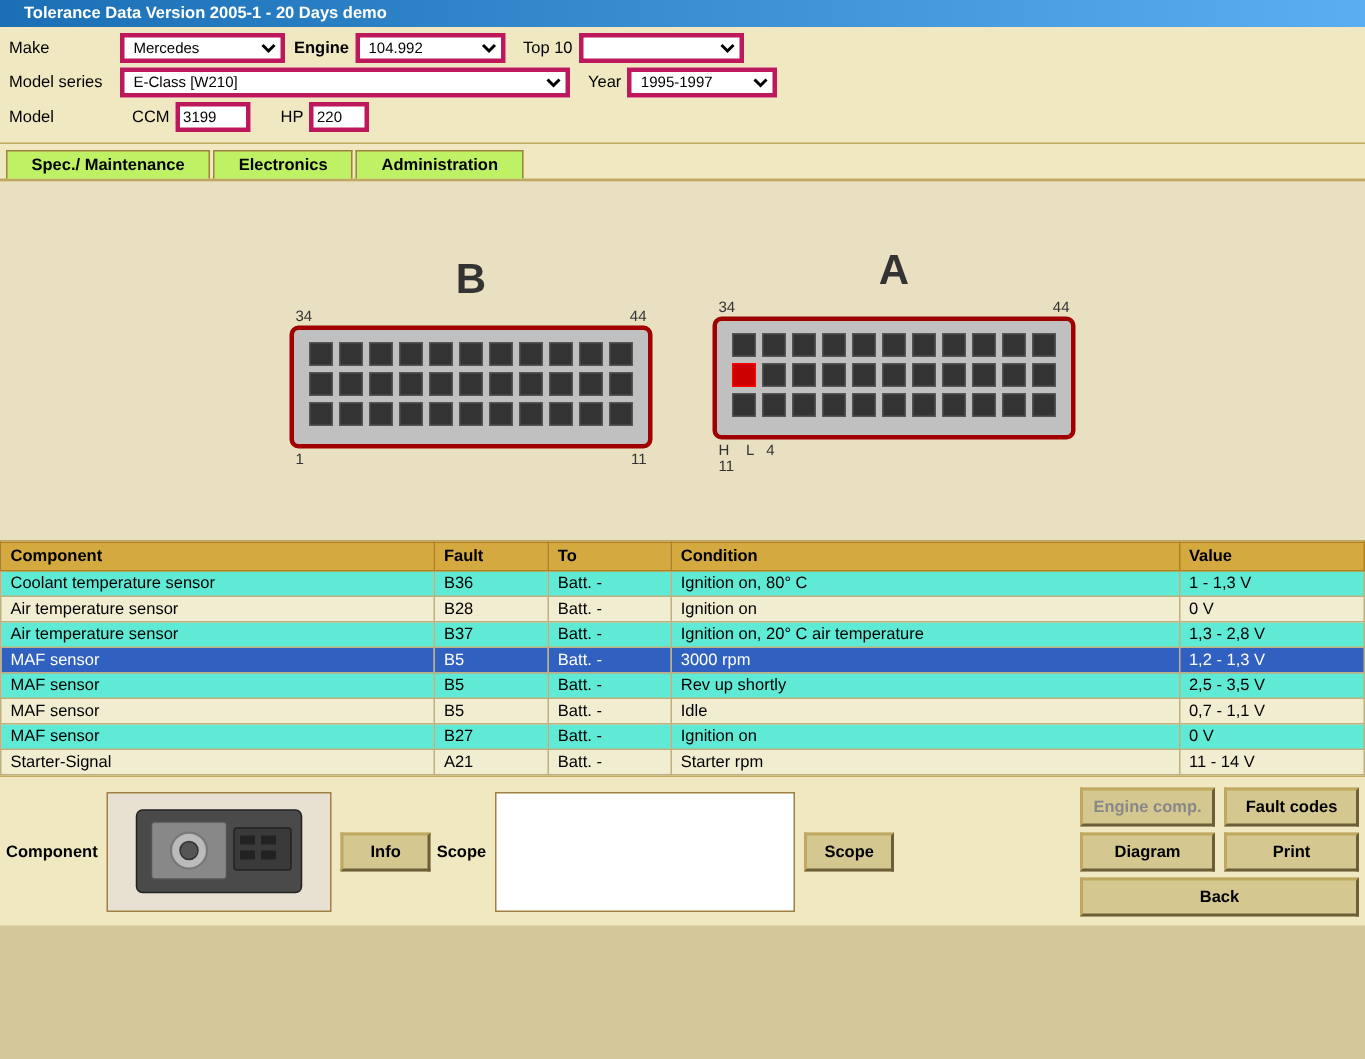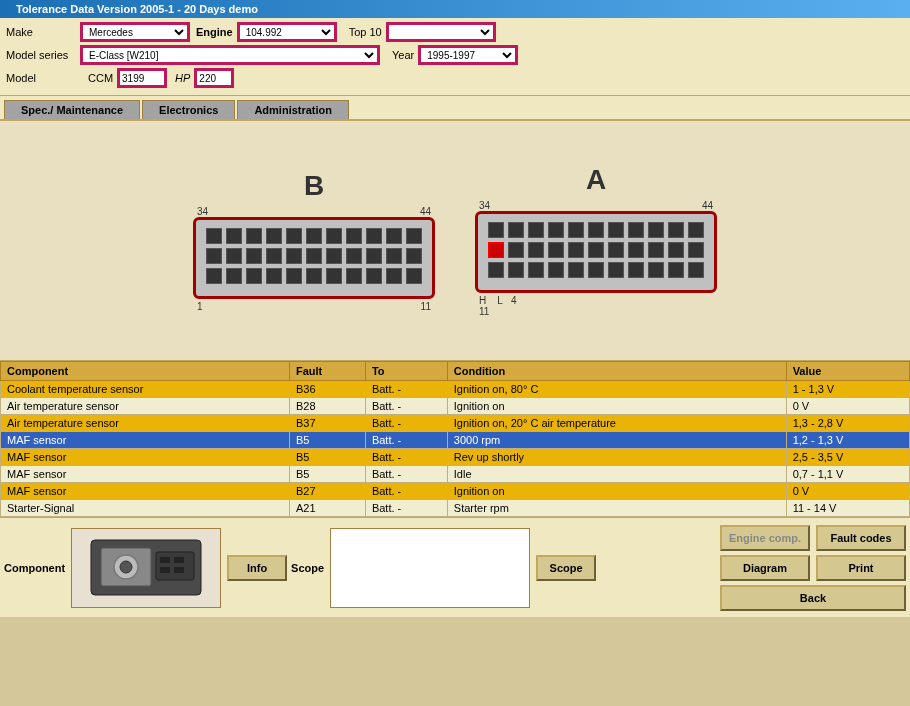--- a/index.html
+++ b/index.html
@@ -51,21 +51,21 @@
 
     .tabs-row {
       display: flex;
       gap: 2px;
       padding: 4px 4px 0 4px;
       background: #f0e8c0;
       border-bottom: 2px solid #c0a860;
     }
 
     .tab-btn {
-      background: #a3a3a3;
+      background: #bef264;
       border: 1px solid #a08040;
       border-bottom: none;
       padding: 3px 16px;
       font-size: 11px;
       cursor: pointer;
       font-weight: bold;
       color: #000;
     }
 
     .diagram-area {
@@ -134,21 +134,21 @@
       border: 1px solid #b08020;
       padding: 3px 6px;
       text-align: left;
       font-weight: bold;
       color: #000;
     }
 
     .data-table td {
       border: 1px solid #c0b080;
       padding: 2px 6px;
-      background: #eab308;
+      background: #5eead4;
     }
 
     .data-table tr:nth-child(even) td { background: #f0edd0; }
 
     .data-table tr.selected td {
       background: #3060c0;
       color: white;
     }
 
     .bottom-section {
@@ -235,21 +235,21 @@
       height: 26px;
       background: #d4c890;
       border: 2px outset #c0a860;
       font-size: 11px;
       cursor: pointer;
       font-weight: bold;
     }
 
     .engine-label { font-size: 11px; font-weight: bold; margin-left: 2px; }
     .ccm-label { font-size: 11px; margin-left: 8px; }
-    .hp-label { font-size: 11px; margin-left: 4px; font-style: italic; }
+    .hp-label { font-size: 11px; margin-left: 16px; }
   </style>
 </head>
 <body>
 
 <div class="title-bar">
   <span>Tolerance Data Version 2005-1 - 20 Days demo</span>
 </div>
 
 <div class="top-section">
   <div class="form-row">

